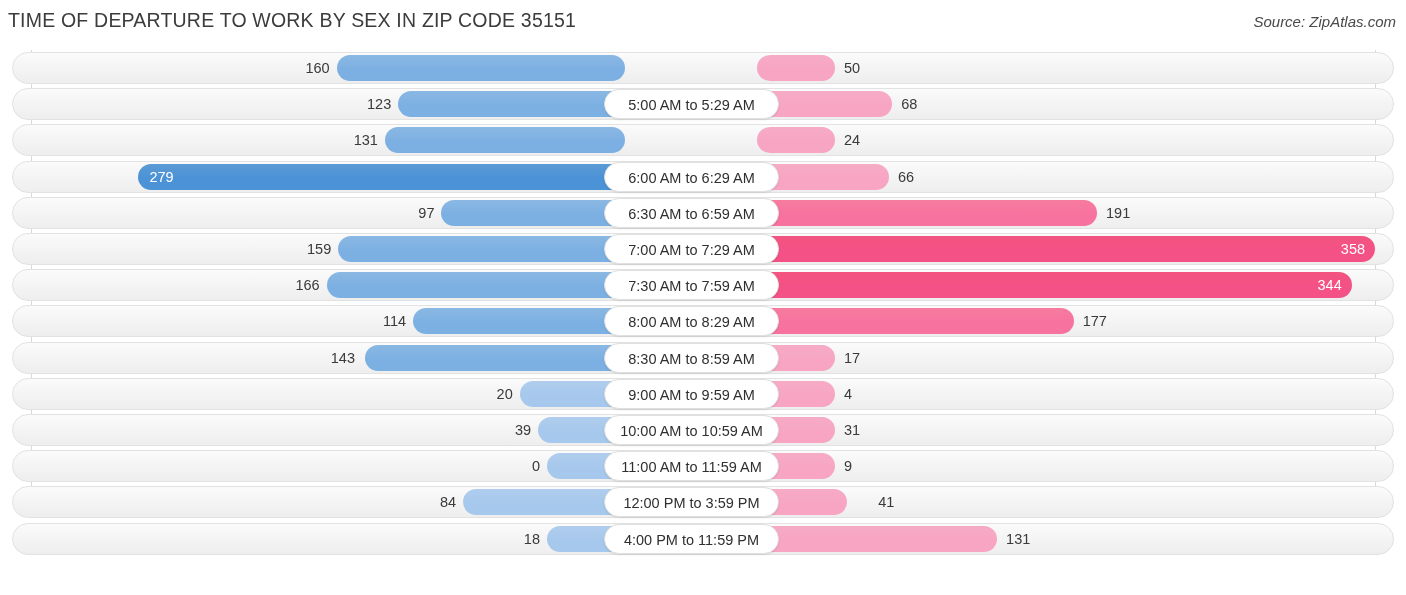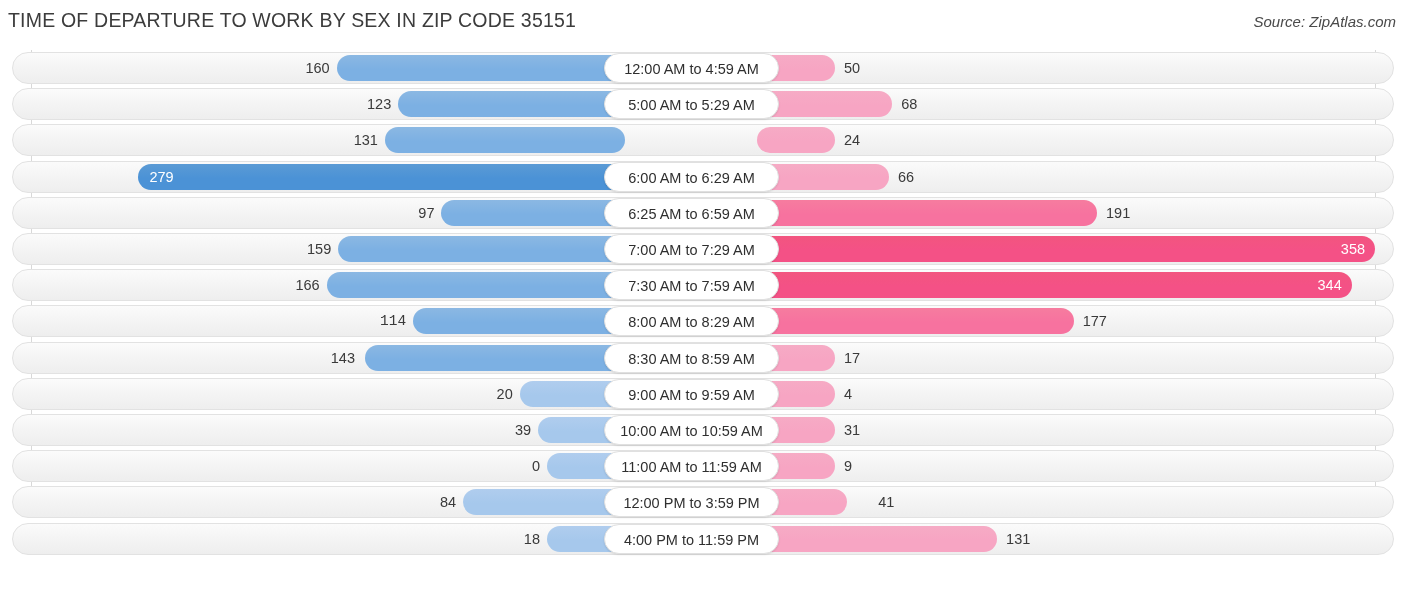--- a/index.html
+++ b/index.html
@@ -111,21 +111,20 @@
 
   <div class="plot">
     <div class="gridline left"></div>
     <div class="gridline right"></div>
     <div id="rows">
         <div class="row" style="top: 2px;">
           <div class="bar male" style="left: 323.6px; width: 288.4px; background: linear-gradient(rgb(139, 184, 227) 0%, rgb(124, 176, 227) 55%, rgb(124, 176, 227) 100%);"></div>
           <div class="barval outside-left" style="left: 258.6px; width: 58px;">160</div>
           <div class="bar female" style="left: 744px; width: 78px; background: linear-gradient(rgb(246, 171, 197) 0%, rgb(247, 165, 195) 55%, rgb(247, 165, 195) 100%);"></div>
           <div class="barval outside-right" style="left: 831px; width: 60px;">50</div>
-          <div class="catlabel" style="left: 591px; width: 175px;">12:00 AM to 4:59 AM</div>
         </div>
         <div class="row" style="top: 38.2px;">
           <div class="bar male" style="left: 385.205px; width: 226.795px; background: linear-gradient(rgb(139, 184, 227) 0%, rgb(124, 176, 227) 55%, rgb(124, 176, 227) 100%);"></div>
           <div class="barval outside-left" style="left: 320.205px; width: 58px;">123</div>
           <div class="bar female" style="left: 744px; width: 135.22px; background: linear-gradient(rgb(246, 171, 197) 0%, rgb(247, 165, 195) 55%, rgb(247, 165, 195) 100%);"></div>
           <div class="barval outside-right" style="left: 888.22px; width: 60px;">68</div>
           <div class="catlabel" style="left: 591px; width: 175px;">5:00 AM to 5:29 AM</div>
         </div>
         <div class="row" style="top: 74.4px;">
           <div class="bar male" style="left: 371.885px; width: 240.115px; background: linear-gradient(rgb(139, 184, 227) 0%, rgb(124, 176, 227) 55%, rgb(124, 176, 227) 100%);"></div>
@@ -138,39 +137,39 @@
           <div class="barval inside" style="left: 136.465px; text-align: left; width: 60px;">279</div>
           <div class="bar female" style="left: 744px; width: 131.89px; background: linear-gradient(rgb(246, 171, 197) 0%, rgb(247, 165, 195) 55%, rgb(247, 165, 195) 100%);"></div>
           <div class="barval outside-right" style="left: 884.89px; width: 60px;">66</div>
           <div class="catlabel" style="left: 591px; width: 175px;">6:00 AM to 6:29 AM</div>
         </div>
         <div class="row" style="top: 146.8px;">
           <div class="bar male" style="left: 428.495px; width: 183.505px; background: linear-gradient(rgb(139, 184, 227) 0%, rgb(124, 176, 227) 55%, rgb(124, 176, 227) 100%);"></div>
           <div class="barval outside-left" style="left: 363.495px; width: 58px;">97</div>
           <div class="bar female" style="left: 744px; width: 340.015px; background: linear-gradient(rgb(246, 124, 159) 0%, rgb(247, 114, 159) 55%, rgb(247, 114, 159) 100%);"></div>
           <div class="barval outside-right" style="left: 1093.01px; width: 60px;">191</div>
-          <div class="catlabel" style="left: 591px; width: 175px;">6:25 AM to 6:59 AM</div>
+          <div class="catlabel" style="left: 591px; width: 175px;">6:30 AM to 6:59 AM</div>
         </div>
         <div class="row" style="top: 183px;">
           <div class="bar male" style="left: 325.265px; width: 286.735px; background: linear-gradient(rgb(139, 184, 227) 0%, rgb(124, 176, 227) 55%, rgb(124, 176, 227) 100%);"></div>
           <div class="barval outside-left" style="left: 260.265px; width: 58px;">159</div>
           <div class="bar female" style="left: 744px; width: 618.07px; background: linear-gradient(rgb(242, 85, 127) 0%, rgb(244, 81, 134) 55%, rgb(244, 81, 134) 100%);"></div>
           <div class="barval inside" style="left: 1294.07px; width: 58px; text-align: right;">358</div>
           <div class="catlabel" style="left: 591px; width: 175px;">7:00 AM to 7:29 AM</div>
         </div>
         <div class="row" style="top: 219.2px;">
           <div class="bar male" style="left: 313.61px; width: 298.39px; background: linear-gradient(rgb(139, 184, 227) 0%, rgb(124, 176, 227) 55%, rgb(124, 176, 227) 100%);"></div>
           <div class="barval outside-left" style="left: 248.61px; width: 58px;">166</div>
           <div class="bar female" style="left: 744px; width: 594.76px; background: linear-gradient(rgb(242, 85, 127) 0%, rgb(244, 81, 134) 55%, rgb(244, 81, 134) 100%);"></div>
           <div class="barval inside" style="left: 1270.76px; width: 58px; text-align: right;">344</div>
           <div class="catlabel" style="left: 591px; width: 175px;">7:30 AM to 7:59 AM</div>
         </div>
         <div class="row" style="top: 255.4px;">
           <div class="bar male" style="left: 400.19px; width: 211.81px; background: linear-gradient(rgb(139, 184, 227) 0%, rgb(124, 176, 227) 55%, rgb(124, 176, 227) 100%);"></div>
-          <div class="barval outside-left" style="left: 335.19px; width: 58px; font-family: Liberation Mono, monospace;">114</div>
+          <div class="barval outside-left" style="left: 335.19px; width: 58px;">114</div>
           <div class="bar female" style="left: 744px; width: 316.705px; background: linear-gradient(rgb(246, 124, 159) 0%, rgb(247, 114, 159) 55%, rgb(247, 114, 159) 100%);"></div>
           <div class="barval outside-right" style="left: 1069.7px; width: 60px;">177</div>
           <div class="catlabel" style="left: 591px; width: 175px;">8:00 AM to 8:29 AM</div>
         </div>
         <div class="row" style="top: 291.6px;">
           <div class="bar male" style="left: 351.905px; width: 260.095px; background: linear-gradient(rgb(139, 184, 227) 0%, rgb(124, 176, 227) 55%, rgb(124, 176, 227) 100%);"></div>
           <div class="barval outside-left" style="left: 284px; width: 58px;">143</div>
           <div class="bar female" style="left: 744px; width: 78px; background: linear-gradient(rgb(246, 171, 197) 0%, rgb(247, 165, 195) 55%, rgb(247, 165, 195) 100%);"></div>
           <div class="barval outside-right" style="left: 831px; width: 60px;">17</div>
           <div class="catlabel" style="left: 591px; width: 175px;">8:30 AM to 8:59 AM</div>

